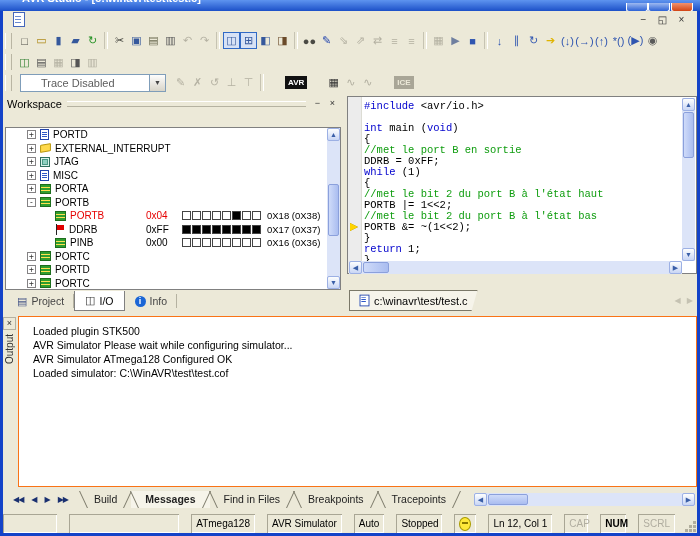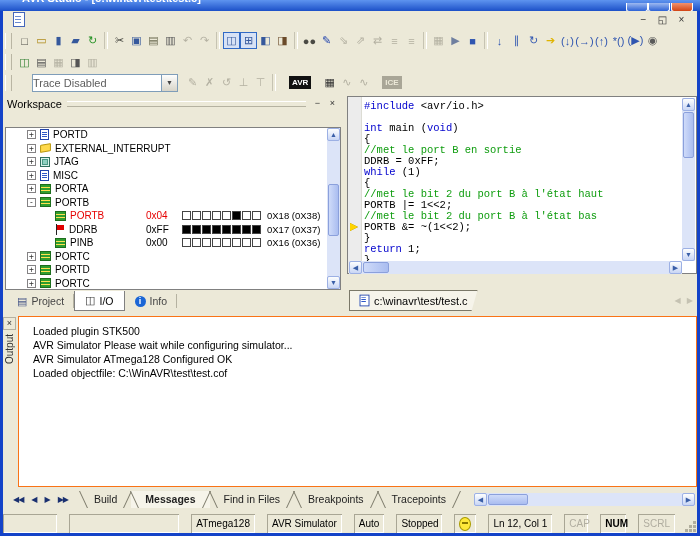--- a/index.html
+++ b/index.html
@@ -29,24 +29,24 @@
   
   .tb{position:absolute;left:3px;right:3px;display:flex;align-items:center;background:#ece9d8;}
   #tb1{top:28px;height:25px;}
   #tb2{top:53px;height:18px;}
   #tb3{top:71px;height:23px;}
   .grip{width:5px;height:16px;margin:0 4px 0 2px;border-left:1px solid #fff;border-right:1px solid #b9b5a3;}
   .tbtn{width:17px;height:17px;display:flex;align-items:center;justify-content:center;font-size:11px;color:#4a4a44;cursor:default;}
   .tbtn.dis{color:#b4b1a2;}
   .tbtn.boxed{border:1px solid #316ac5;background:#d7e2f5;box-sizing:border-box;}
   .tsep{width:2px;height:17px;border-left:1px solid #c6c3b2;border-right:1px solid #fff;margin:0 3px;}
-  .badge{background:#111;color:#fff;font-size:8px;font-weight:bold;padding:2px 3px;margin:0 10px;}
+  .badge{background:#111;color:#fff;font-size:8px;font-weight:bold;padding:2px 3px;margin:0 18px;}
   .badge.disb{background:#a9a697;color:#ece9d8;}
   .combo{width:146px;height:18px;background:#fff;border:1px solid #7f9db9;display:flex;align-items:center;
-         color:#5d5d5d;padding-left:0;box-sizing:border-box;margin-left:16px;}
+         color:#5d5d5d;padding-left:20px;box-sizing:border-box;margin-left:4px;}
   .combo-btn{margin-left:auto;width:15px;height:16px;background:linear-gradient(#fdfdfd,#d8d4c8);
          border-left:1px solid #7f9db9;text-align:center;line-height:15px;font-size:7px;color:#444;}
   
   .workspace{position:absolute;left:5px;top:96px;width:336px;height:215px;}
   .ws-head{height:16px;display:flex;align-items:center;}
   .ws-title{padding-left:2px;}
   .ws-grip{flex:1;height:4px;margin:0 5px;border-top:1px solid #fff;border-bottom:1px solid #b5b2a1;}
   .ws-btn{width:13px;height:13px;text-align:center;line-height:11px;font-size:9px;color:#333;margin-right:2px;}
   .cols{position:absolute;left:0;top:32px;right:0;height:15px;display:flex;background:#ece9d8;
         border:1px solid #fff;border-bottom-color:#b5b2a1;box-sizing:border-box;font-weight:bold;}
@@ -454,21 +454,21 @@
 
   <div class="output">
     <div class="out-strip">
       <div class="out-x">×</div>
       <div class="out-lbl">Output</div>
     </div>
     <div class="out-body" id="out-msgs">
         <div class="msg">Loaded plugin STK500</div>
         <div class="msg">AVR Simulator Please wait while configuring simulator...</div>
         <div class="msg">AVR Simulator ATmega128 Configured OK</div>
-        <div class="msg">Loaded objectfile: C:\WinAVR\test\test.cof</div>
+        <div class="msg">Loaded simulator: C:\WinAVR\test\test.cof</div>
       </div>
   </div>
 
   <div class="btrow">
     <span id="nav-arrows" style="display:flex;align-items:center;padding-left:6px">
         <span class="navb">◀◀</span>
         <span class="navb">◀</span>
         <span class="navb">▶</span>
         <span class="navb">▶▶</span>
       </span>

